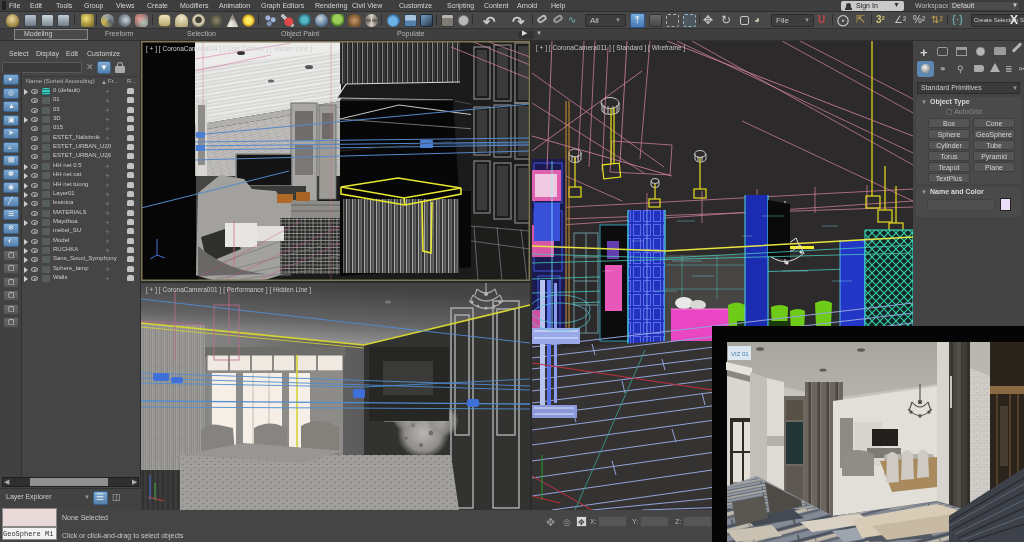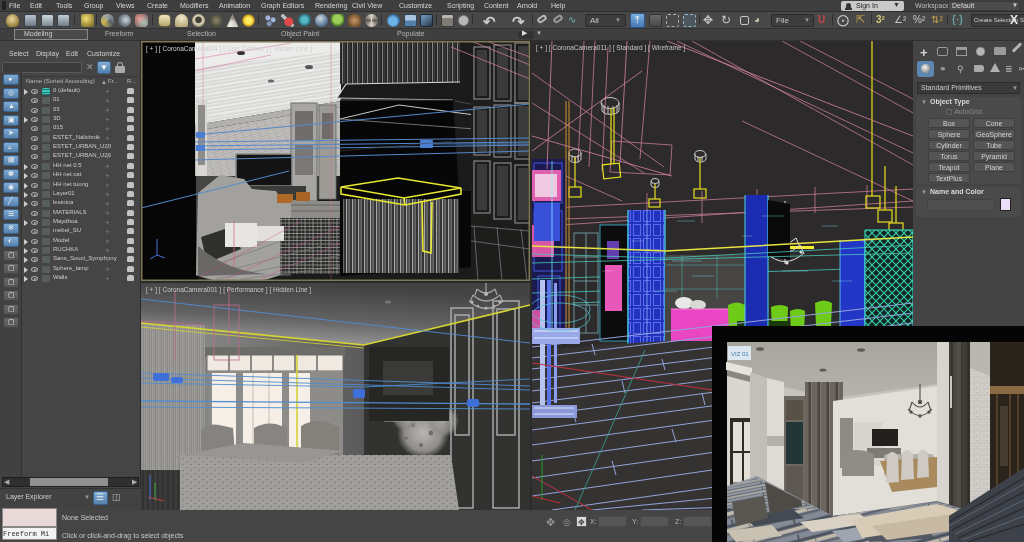--- a/index.html
+++ b/index.html
@@ -885,21 +885,21 @@
 <div class="abs" style="left:3px;top:146px;width:105px;height:30px;background:#4a4a4a;border-radius:3px;">
 <span class="abs" style="left:5px;top:2px;color:#9a9a9a;font-size:6px;">▼</span>
         <span class="abs" style="left:14px;top:1px;color:#dadada;font-weight:bold;">Name&nbsp;and&nbsp;Color</span>
 <span class="abs" style="left:11px;top:12px;width:68px;height:12px;background:#4f4f4f;border:1px solid #424242;"></span>
 <span class="abs" style="left:84px;top:11px;width:11px;height:13px;background:#eadef8;border:1px solid #222;"></span>
 </div>
 </div>
 <div id="statusbar" class="abs">
 <span class="abs" style="left:2px;top:-2px;width:55px;height:19px;background:#e8d8d8;border:1px solid #888;"></span>
 <span class="abs" style="left:2px;top:17px;width:55px;height:13px;background:#f2f2f2;border:1px solid #888;"></span>
-<span class="abs" style="left:3px;top:20px;color:#333;font-family:'Liberation Mono',monospace;font-size:7px;">Freeform Mi</span>
+<span class="abs" style="left:3px;top:20px;color:#333;font-family:'Liberation Mono',monospace;font-size:7px;">GeoSphere Mi</span>
 <span class="abs" style="left:62px;top:4px;">None Selected</span>
 <span class="abs" style="left:62px;top:22px;">Click or click-and-drag to select objects</span>
 <span class="abs" style="left:546px;top:6px;color:#9a9a9a;font-size:11px;">✥</span>
 <span class="abs" style="left:563px;top:7px;color:#9a9a9a;font-size:9px;">◎</span>
 <span class="abs" style="left:576px;top:6px;width:11px;height:11px;background:#d8d8d8;border:1px solid #555;"></span>
 <span class="abs" style="left:578px;top:8px;color:#333;font-size:8px;">✥</span>
 <span class="abs" style="left:590px;top:8px;color:#b5b5b5;">X:</span>
 <span class="abs" style="left:598px;top:6px;width:29px;height:11px;background:#565656;border:1px solid #484848;"></span>
 <span class="abs" style="left:632px;top:8px;color:#b5b5b5;">Y:</span>
 <span class="abs" style="left:640px;top:6px;width:29px;height:11px;background:#565656;border:1px solid #484848;"></span>

